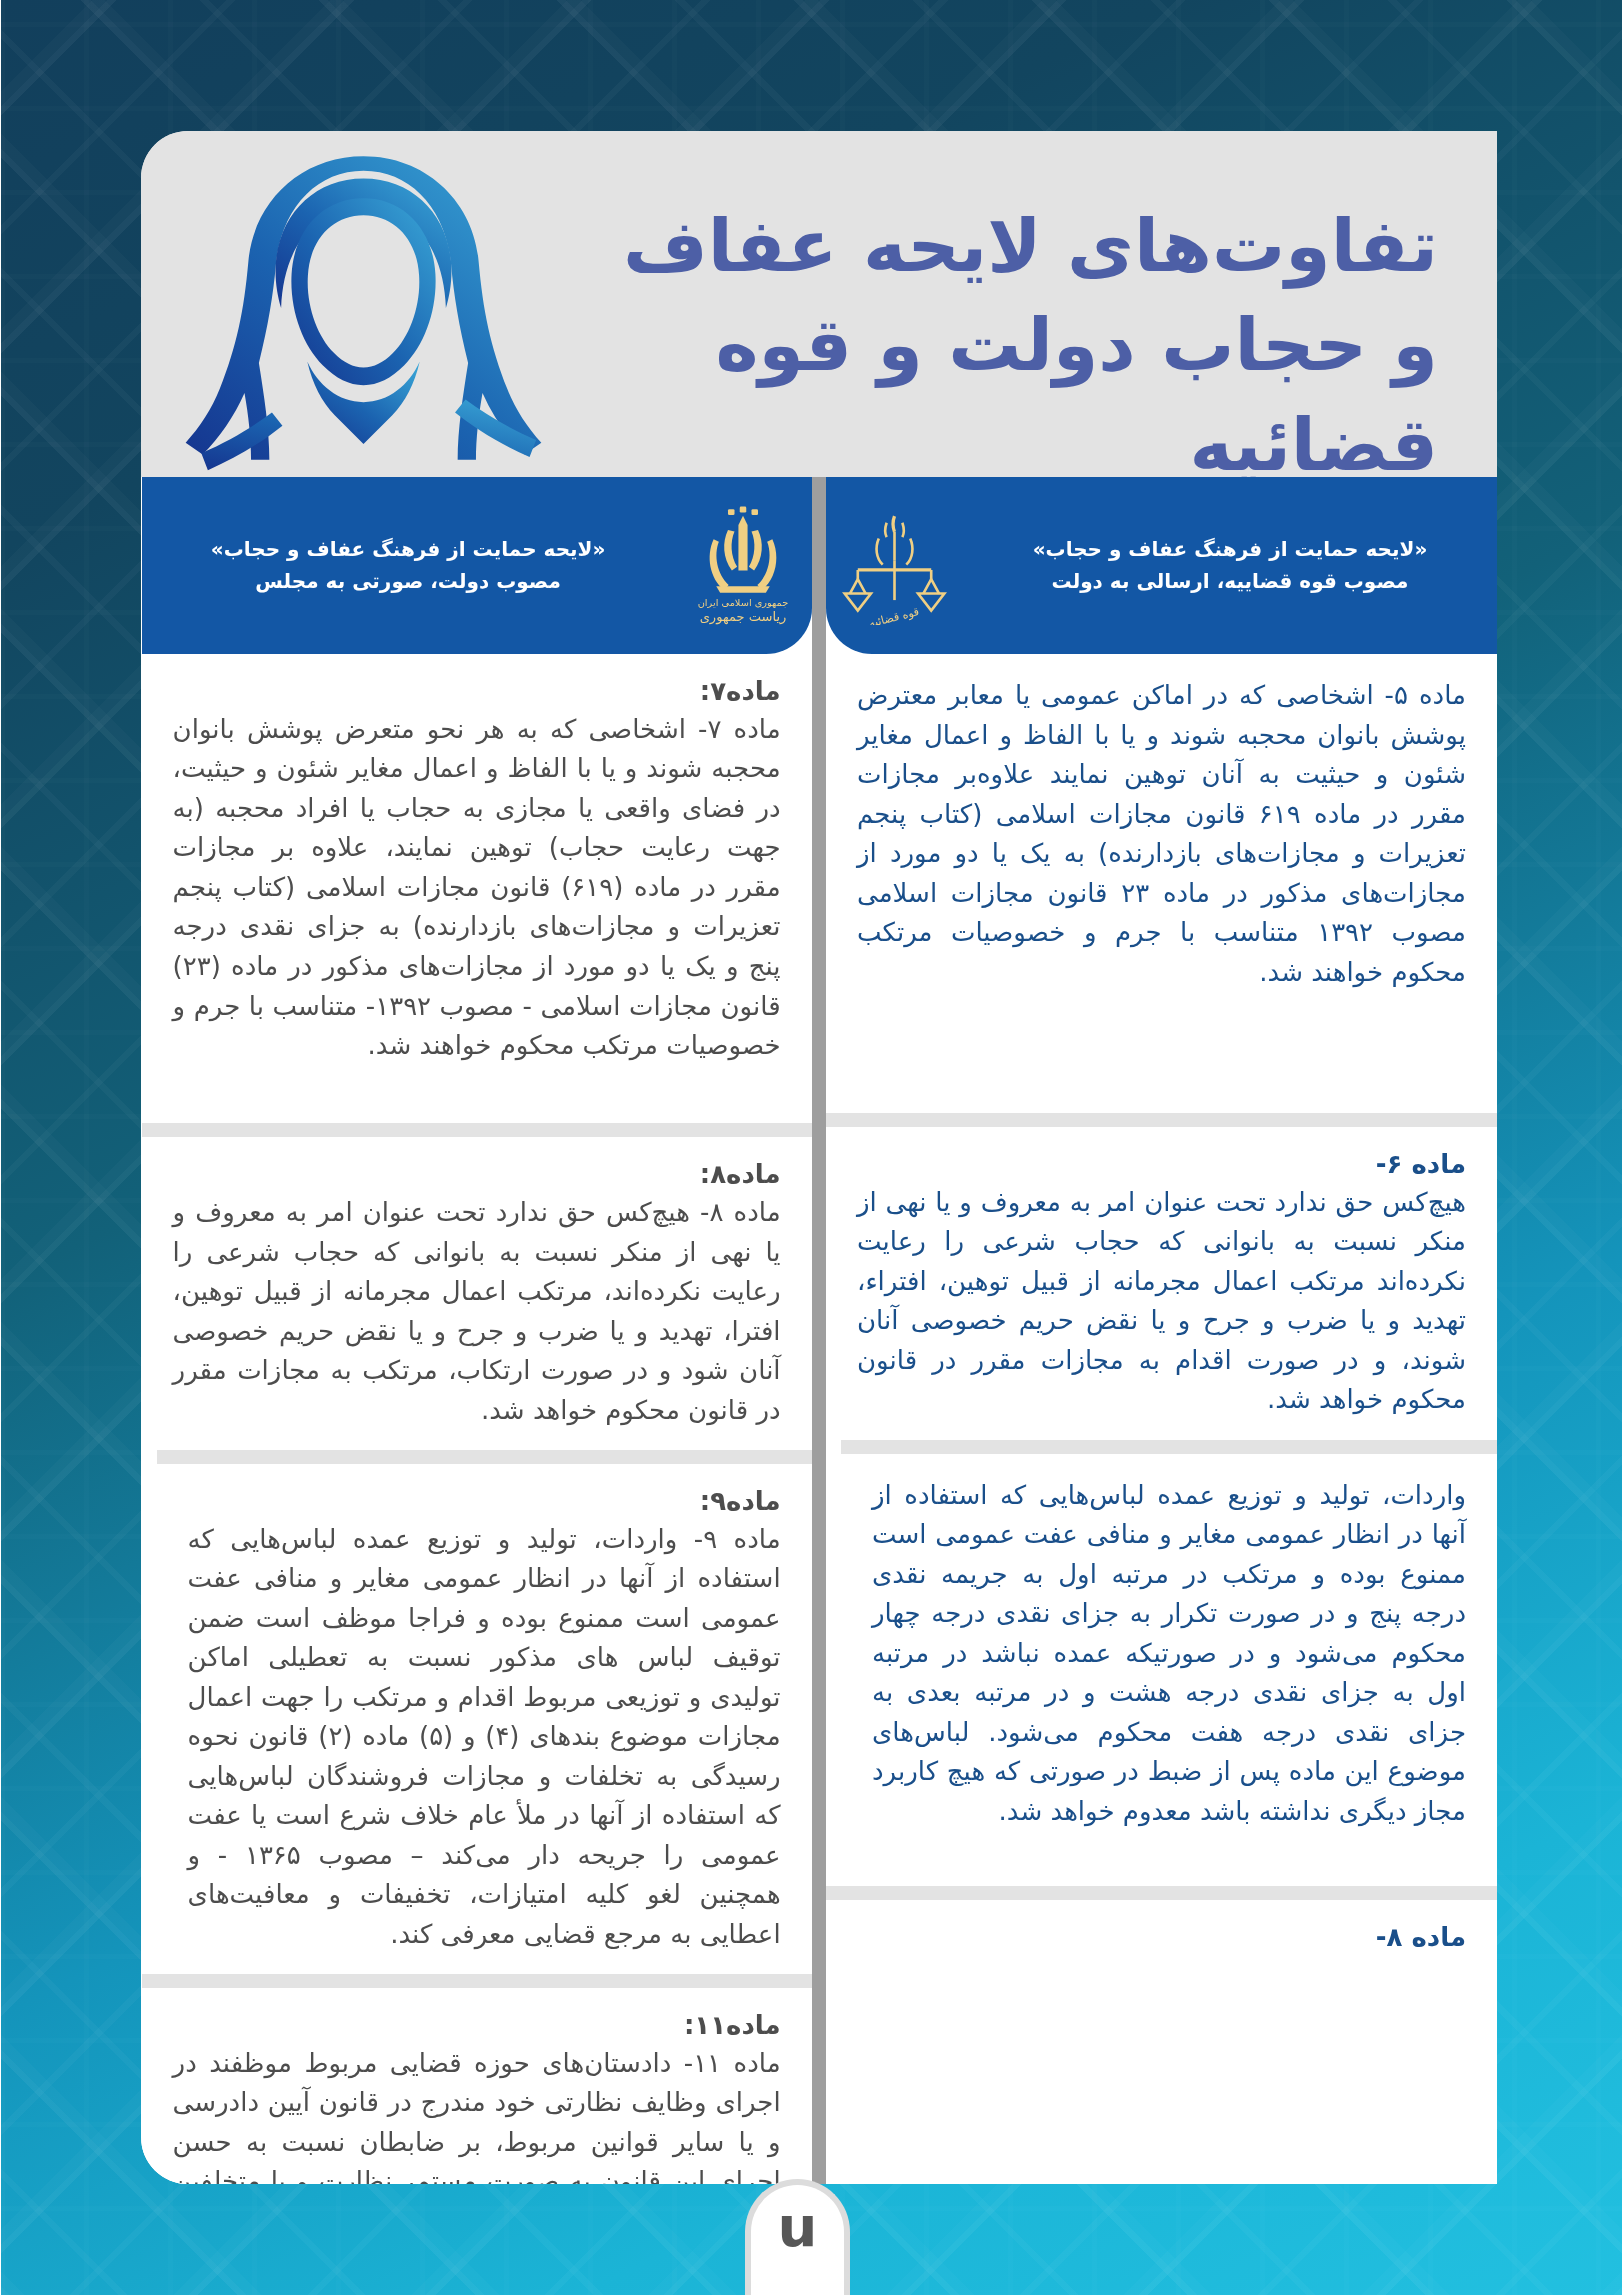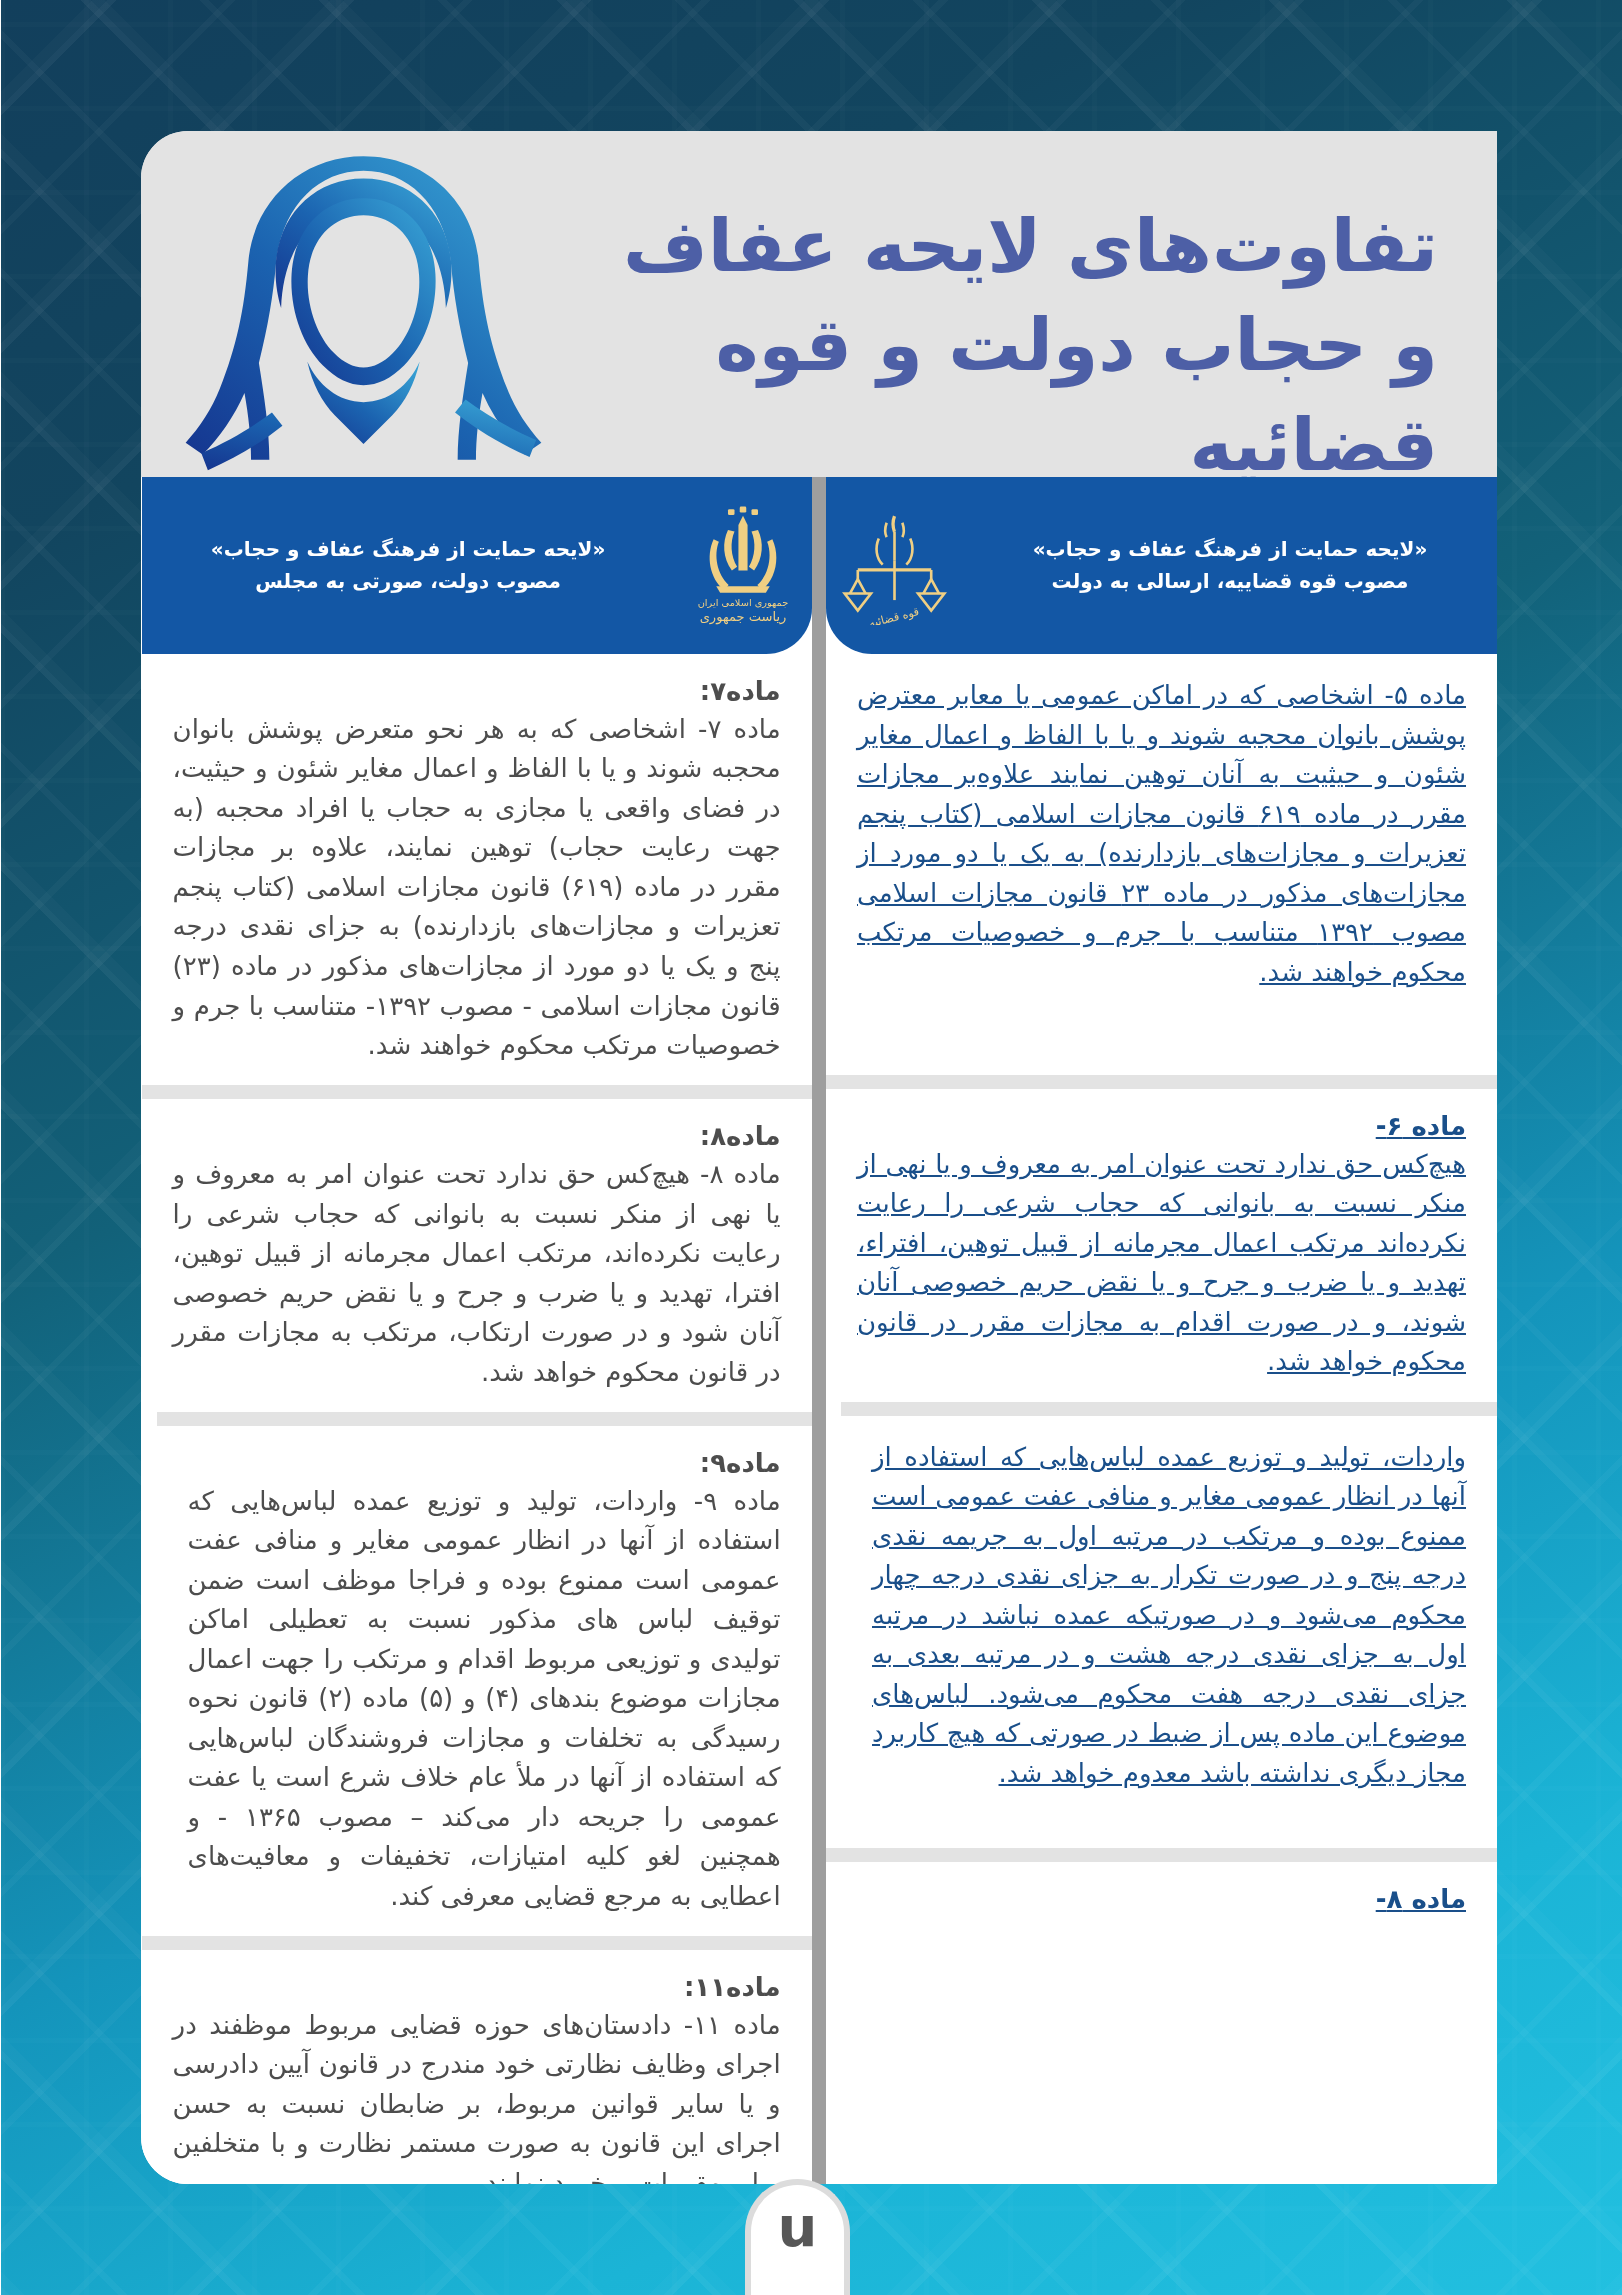--- a/index.html
+++ b/index.html
@@ -97,26 +97,26 @@
     box-sizing:border-box;
     background:#fff;
   }
   .cell + .cell{border-top:14.4px solid #e3e3e3;}
   .cell-label{
     font-size:26px;font-weight:bold;
     margin-bottom:3.9px;text-align:right;
   }
   .cell-body{font-size:26px;line-height:1.52;}
 
-  .col-right .cell{color:#1a4f8a;text-decoration:underline;}
+  .col-right .cell{color:#1a4f8a;}
   .col-left  .cell{color:#4d4d4d;}
 
   
   .r0{flex:0 0 421px;}
-  .r1{flex:0 0 296px;}
+  .r1{flex:0 0 296px;margin-top:38px;}
   .r2{flex:0 0 446px;margin-left:15px;}
   .r3{flex:0 0 497px;}
 
   
   #logo-tab{
     position:absolute;left:745px;top:2179px;
     width:105px;height:116px;
     background:#fff;
     border:6.5px solid #dcdcdc;
     border-bottom:none;

